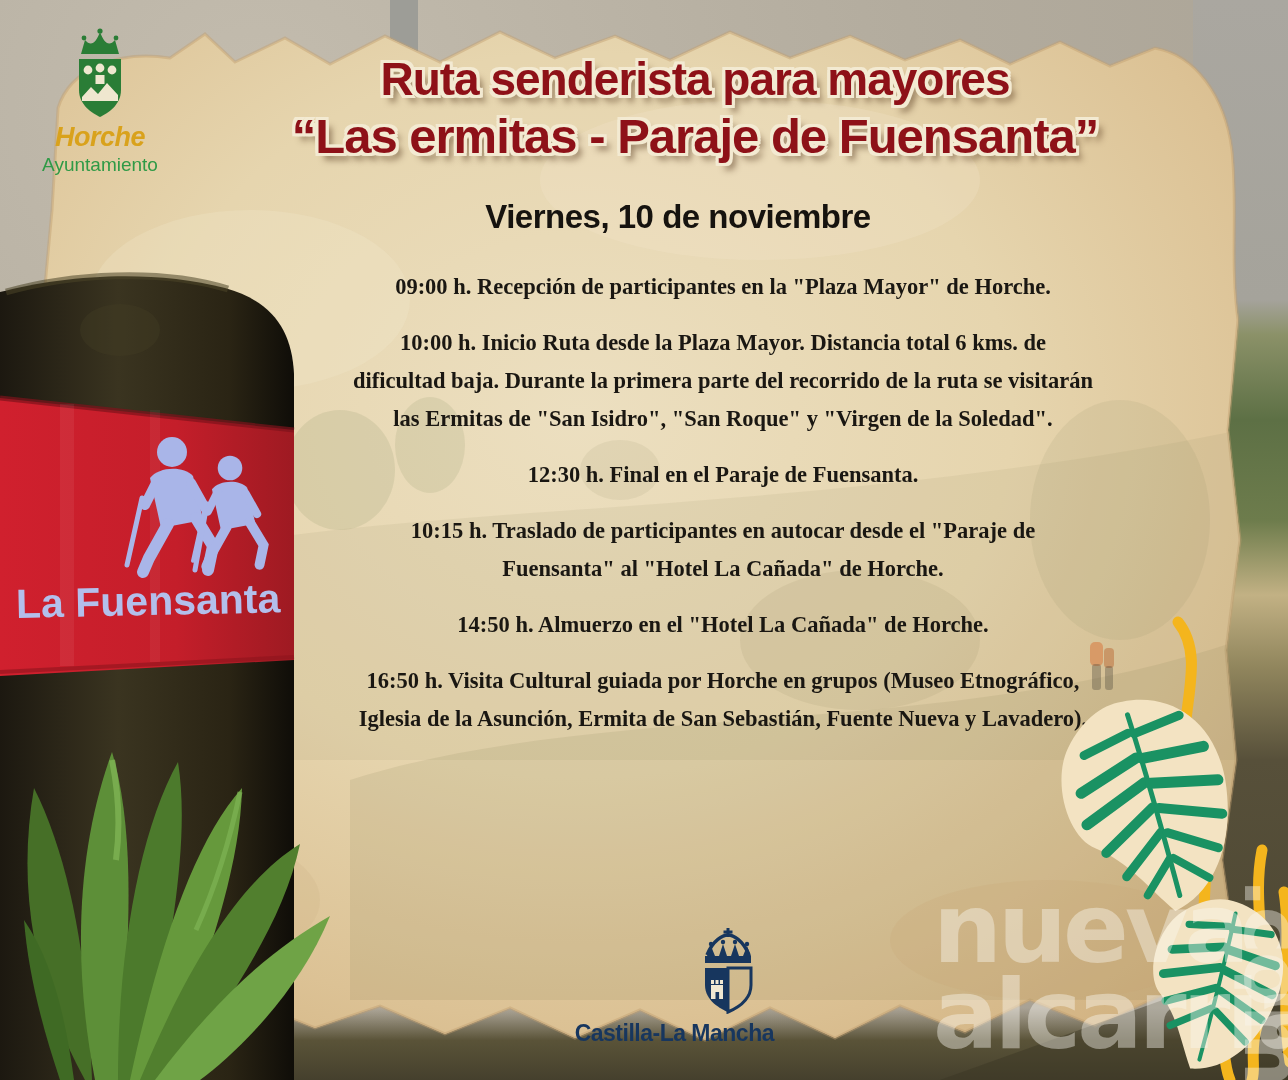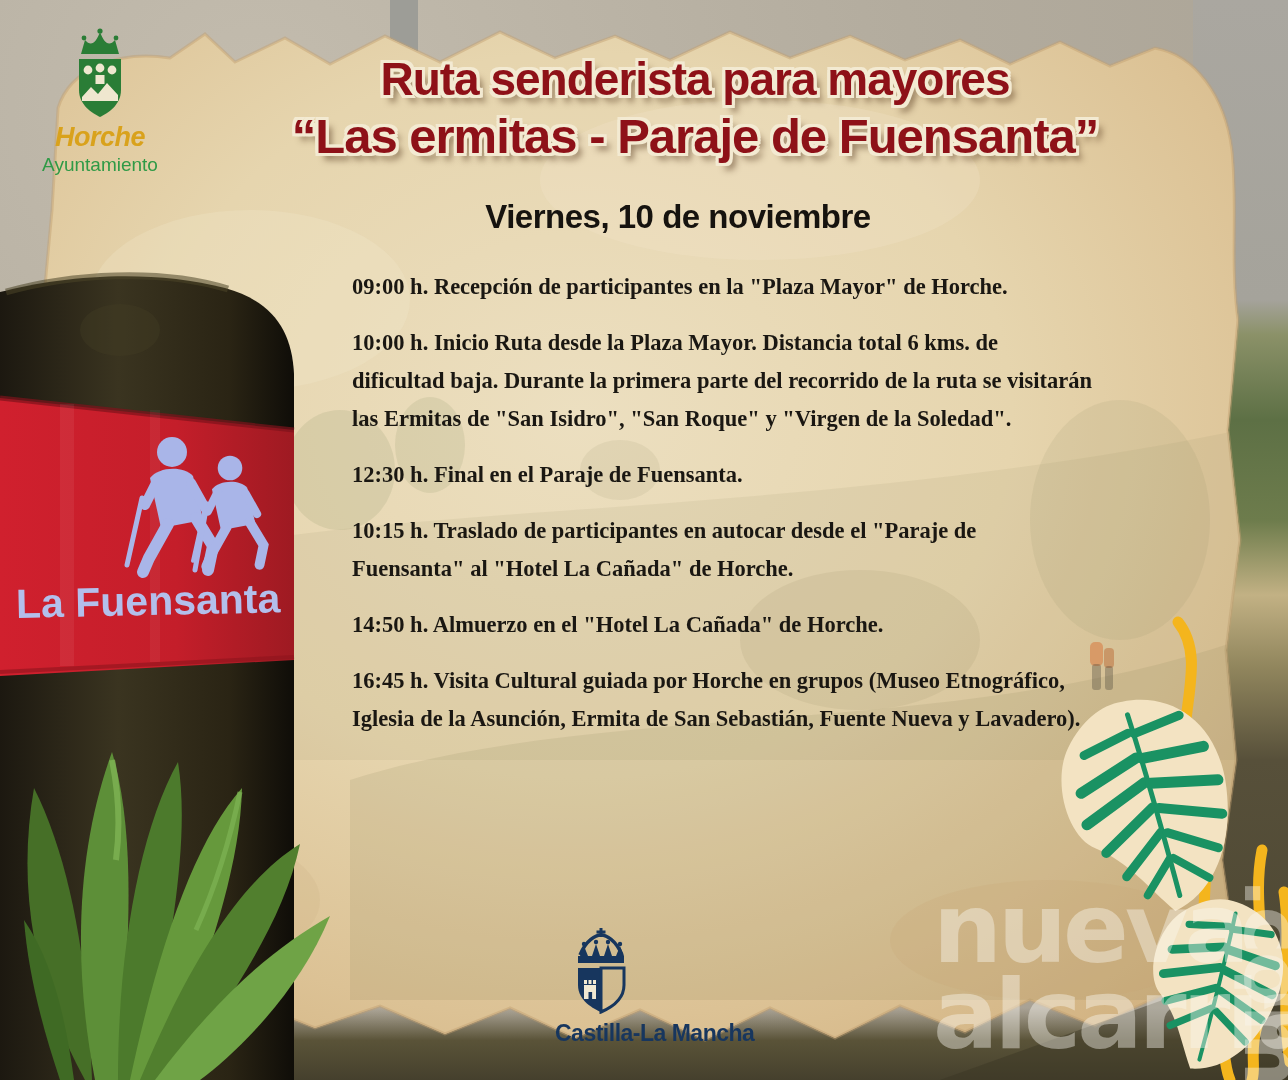--- a/index.html
+++ b/index.html
@@ -19,31 +19,31 @@
     color:#8e1118;letter-spacing:-1px;
     text-shadow:-3px -3px 0 #f3ead2,3px -3px 0 #f3ead2,-3px 3px 0 #f3ead2,3px 3px 0 #f3ead2,
      -3px 0 0 #f3ead2,3px 0 0 #f3ead2,0 -3px 0 #f3ead2,0 3px 0 #f3ead2,6px 7px 6px rgba(70,40,15,.5);}
   .t1{top:52px;font-size:46px;}
   .t2{top:108px;font-size:49px;}
   .date{position:absolute;left:88px;top:198px;width:1180px;text-align:center;
     font-size:33px;font-weight:bold;color:#16130f;letter-spacing:-0.5px;}
   
   .sched{position:absolute;left:352px;top:268px;width:742px;
     font-family:"Liberation Serif",serif;font-weight:bold;font-size:22.5px;
-    line-height:38px;color:#1a1712;}
+    line-height:38px;color:#1a1712;text-align:center;}
   .sched p{margin:0 0 18px 0;}
   
   .horche{position:absolute;left:30px;top:28px;width:140px;text-align:center;}
   .horche .nm{font-size:27px;font-weight:bold;color:#d9a21c;letter-spacing:-0.5px;margin-top:-2px;font-style:italic;}
   .horche .sub{font-size:19px;font-weight:normal;color:#2f9a46;margin-top:1px;}
   
   .signlbl{position:absolute;left:16px;top:578px;width:276px;overflow:hidden;
     font-size:41px;font-weight:bold;color:#b3bfeb;white-space:nowrap;transform:rotate(-1.2deg);}
   
-  .castilla{position:absolute;left:555px;top:928px;width:250px;text-align:left;}
+  .castilla{position:absolute;left:524px;top:928px;width:250px;text-align:right;}
   .castilla .lbl{font-size:23px;font-weight:bold;color:#17365e;margin-top:2px;letter-spacing:-0.5px;}
   
   .wm{position:absolute;left:933px;top:886px;font-family:"DejaVu Sans",sans-serif;
     font-weight:bold;font-size:97px;line-height:86px;letter-spacing:-4px;
     color:rgba(250,248,240,0.42);}
   .wm-v{position:absolute;left:1226px;top:878px;font-family:"DejaVu Sans",sans-serif;
     font-weight:bold;font-size:80px;letter-spacing:-2px;writing-mode:vertical-rl;
     color:rgba(250,248,240,0.40);}
 </style>
 </head>
@@ -185,21 +185,21 @@
   <div class="t-red t2">“Las ermitas - Paraje de Fuensanta”</div>
   <div class="t-red t1">Ruta senderista para mayores</div>
   <div class="date">Viernes, 10 de noviembre</div>
 
   <div class="sched">
     <p>09:00 h. Recepción de participantes en la "Plaza Mayor" de Horche.</p>
     <p>10:00 h. Inicio Ruta desde la Plaza Mayor. Distancia total 6 kms. de dificultad baja. Durante la primera parte del recorrido de la ruta se visitarán las Ermitas de "San Isidro", "San Roque" y "Virgen de la Soledad".</p>
     <p>12:30 h. Final en el Paraje de Fuensanta.</p>
     <p>10:15 h. Traslado de participantes en autocar desde el "Paraje de Fuensanta" al "Hotel La Cañada" de Horche.</p>
     <p>14:50 h. Almuerzo en el "Hotel La Cañada" de Horche.</p>
-    <p>16:45 h. Visita Cultural guiada por Horche en grupos (Museo Etnográfico, Iglesia de la Asunción, Ermita de San Sebastián, Fuente Nueva y Lavadero).</p>
+    <p>16:50 h. Visita Cultural guiada por Horche en grupos (Museo Etnográfico, Iglesia de la Asunción, Ermita de San Sebastián, Fuente Nueva y Lavadero).</p>
   </div>
 
   <div class="castilla">
     <svg width="92" height="86" viewBox="0 0 92 86">
       <g fill="#17365e">
         <rect x="44.5" y="0" width="3" height="9"></rect>
           <rect x="41.5" y="2.5" width="9" height="3"></rect>
         <path d="M25,27 C31,12 41,7 46,7 C51,7 61,12 67,27" fill="none" stroke="#17365e" stroke-width="3.4"></path>
         <path d="M25,28 l4,-10 l4,10 z M37,28 l4,-12 l4,12 z M49,28 l4,-12 l4,12 z M61,28 l4,-10 l4,10 z"></path>
         <circle cx="29" cy="16" r="2.2"></circle>

